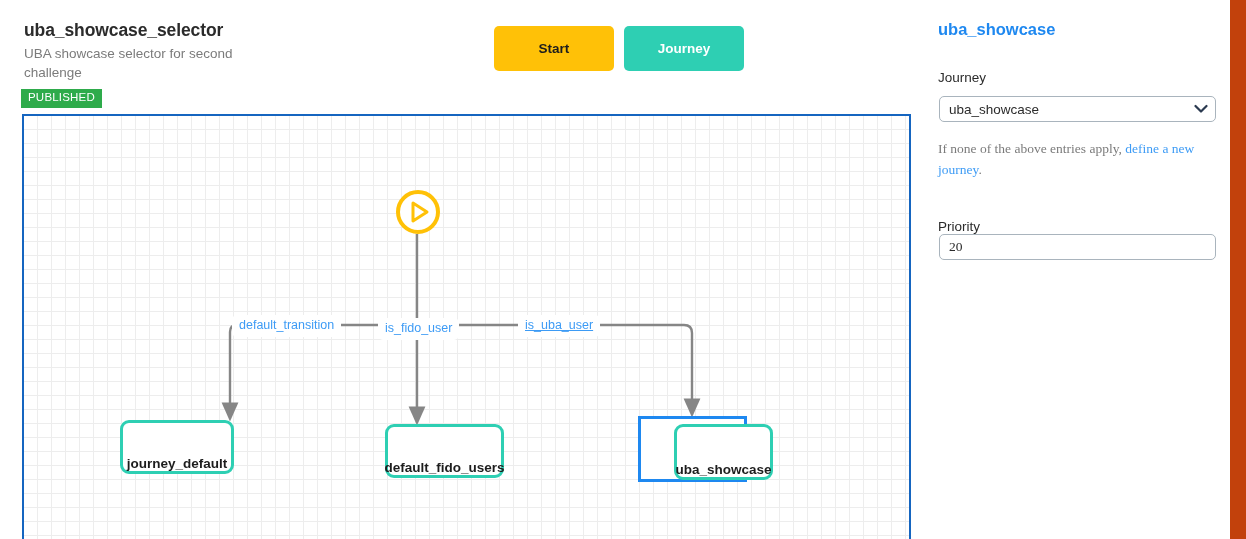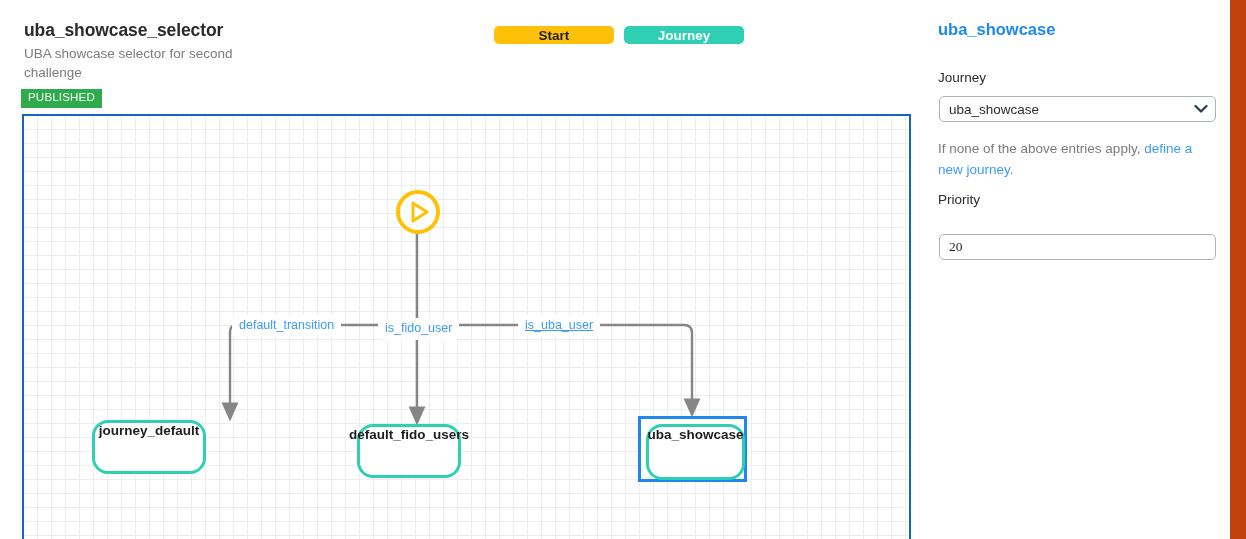--- a/index.html
+++ b/index.html
@@ -61,21 +61,21 @@
     letter-spacing: 0.2px;
     padding: 3px 7px 4px 7px;
     border-radius: 0;
     line-height: 1;
   }
 
   
   .btn {
     position: absolute;
     top: 26px;
-    height: 18px;
+    height: 45px;
     border: none;
     border-radius: 5px;
     font-family: "Liberation Sans", sans-serif;
     font-size: 13.5px;
     font-weight: bold;
     cursor: pointer;
     padding: 0;
   }
   .btn-start {
     left: 494px;
@@ -111,25 +111,26 @@
     position: absolute;
     left: 0;
     top: 0;
   }
 
   
   .node {
     position: absolute;
     background: #ffffff;
     border: 3px solid #2ecfb3;
-    border-radius: 16px;
+    border-radius: 9px;
     box-sizing: border-box;
     display: flex;
-    align-items: flex-start;
+    align-items: flex-end;
     justify-content: center;
+    margin-left: 28px;
   }
   .node-label {
     font-size: 13.5px;
     font-weight: bold;
     color: #1d1d1d;
     white-space: nowrap;
   }
   .sel-frame {
     position: absolute;
     border: 3px solid #1e88f0;
@@ -177,21 +178,21 @@
     font-weight: bold;
     color: #1e88f0;
   }
   .field-label {
     position: absolute;
     left: 0;
     font-size: 13.5px;
     color: #2b2b2b;
   }
   .label-journey { top: 70px; }
-  .label-priority { top: 192px; text-align: right; }
+  .label-priority { top: 219px; text-align: right; }
 
   .control {
     position: absolute;
     left: 1px;
     width: 277px;
     height: 26px;
     border: 1px solid #a9b4bd;
     border-radius: 5px;
     box-sizing: border-box;
     background: #ffffff;
@@ -215,20 +216,21 @@
   .input-priority { top: 234px; font-family: Liberation Serif, serif; }
 
   .helper {
     position: absolute;
     left: 0;
     top: 138px;
     width: 281px;
     font-size: 13.5px;
     line-height: 21px;
     color: #7b7b7b;
+    font-family: Liberation Serif, serif;
   }
   .helper a {
     color: #3d9bf5;
     text-decoration: none;
   }
 </style>
 </head>
 <body>
 
 <div id="app">
@@ -266,21 +268,21 @@
       </div>
 
       <div class="edge-label" style="left:208px; top:199px;">default_transition</div>
       <div class="edge-label" style="left:354px; top:202px;">is_fido_user</div>
       <div class="edge-label" style="left:494px; top:199px;text-decoration:underline;">is_uba_user</div>
 
       <div class="node" style="left:68px; top:304px; width:114px; height:54px;">
         <span class="node-label">journey_default</span>
       </div>
 
-      <div class="node" style="left:333px; top:308px; width:104px; height:54px;">
+      <div class="node" style="left:333px; top:308px; width:119px; height:54px;">
         <span class="node-label">default_fido_users</span>
       </div>
 
       <div class="sel-frame" style="left:614px; top:300px; width:109px; height:66px;">
         <div class="node" style="left:5px; top:5px; width:99px; height:56px;">
           <span class="node-label">uba_showcase</span>
         </div>
       </div>
 
     </div>

